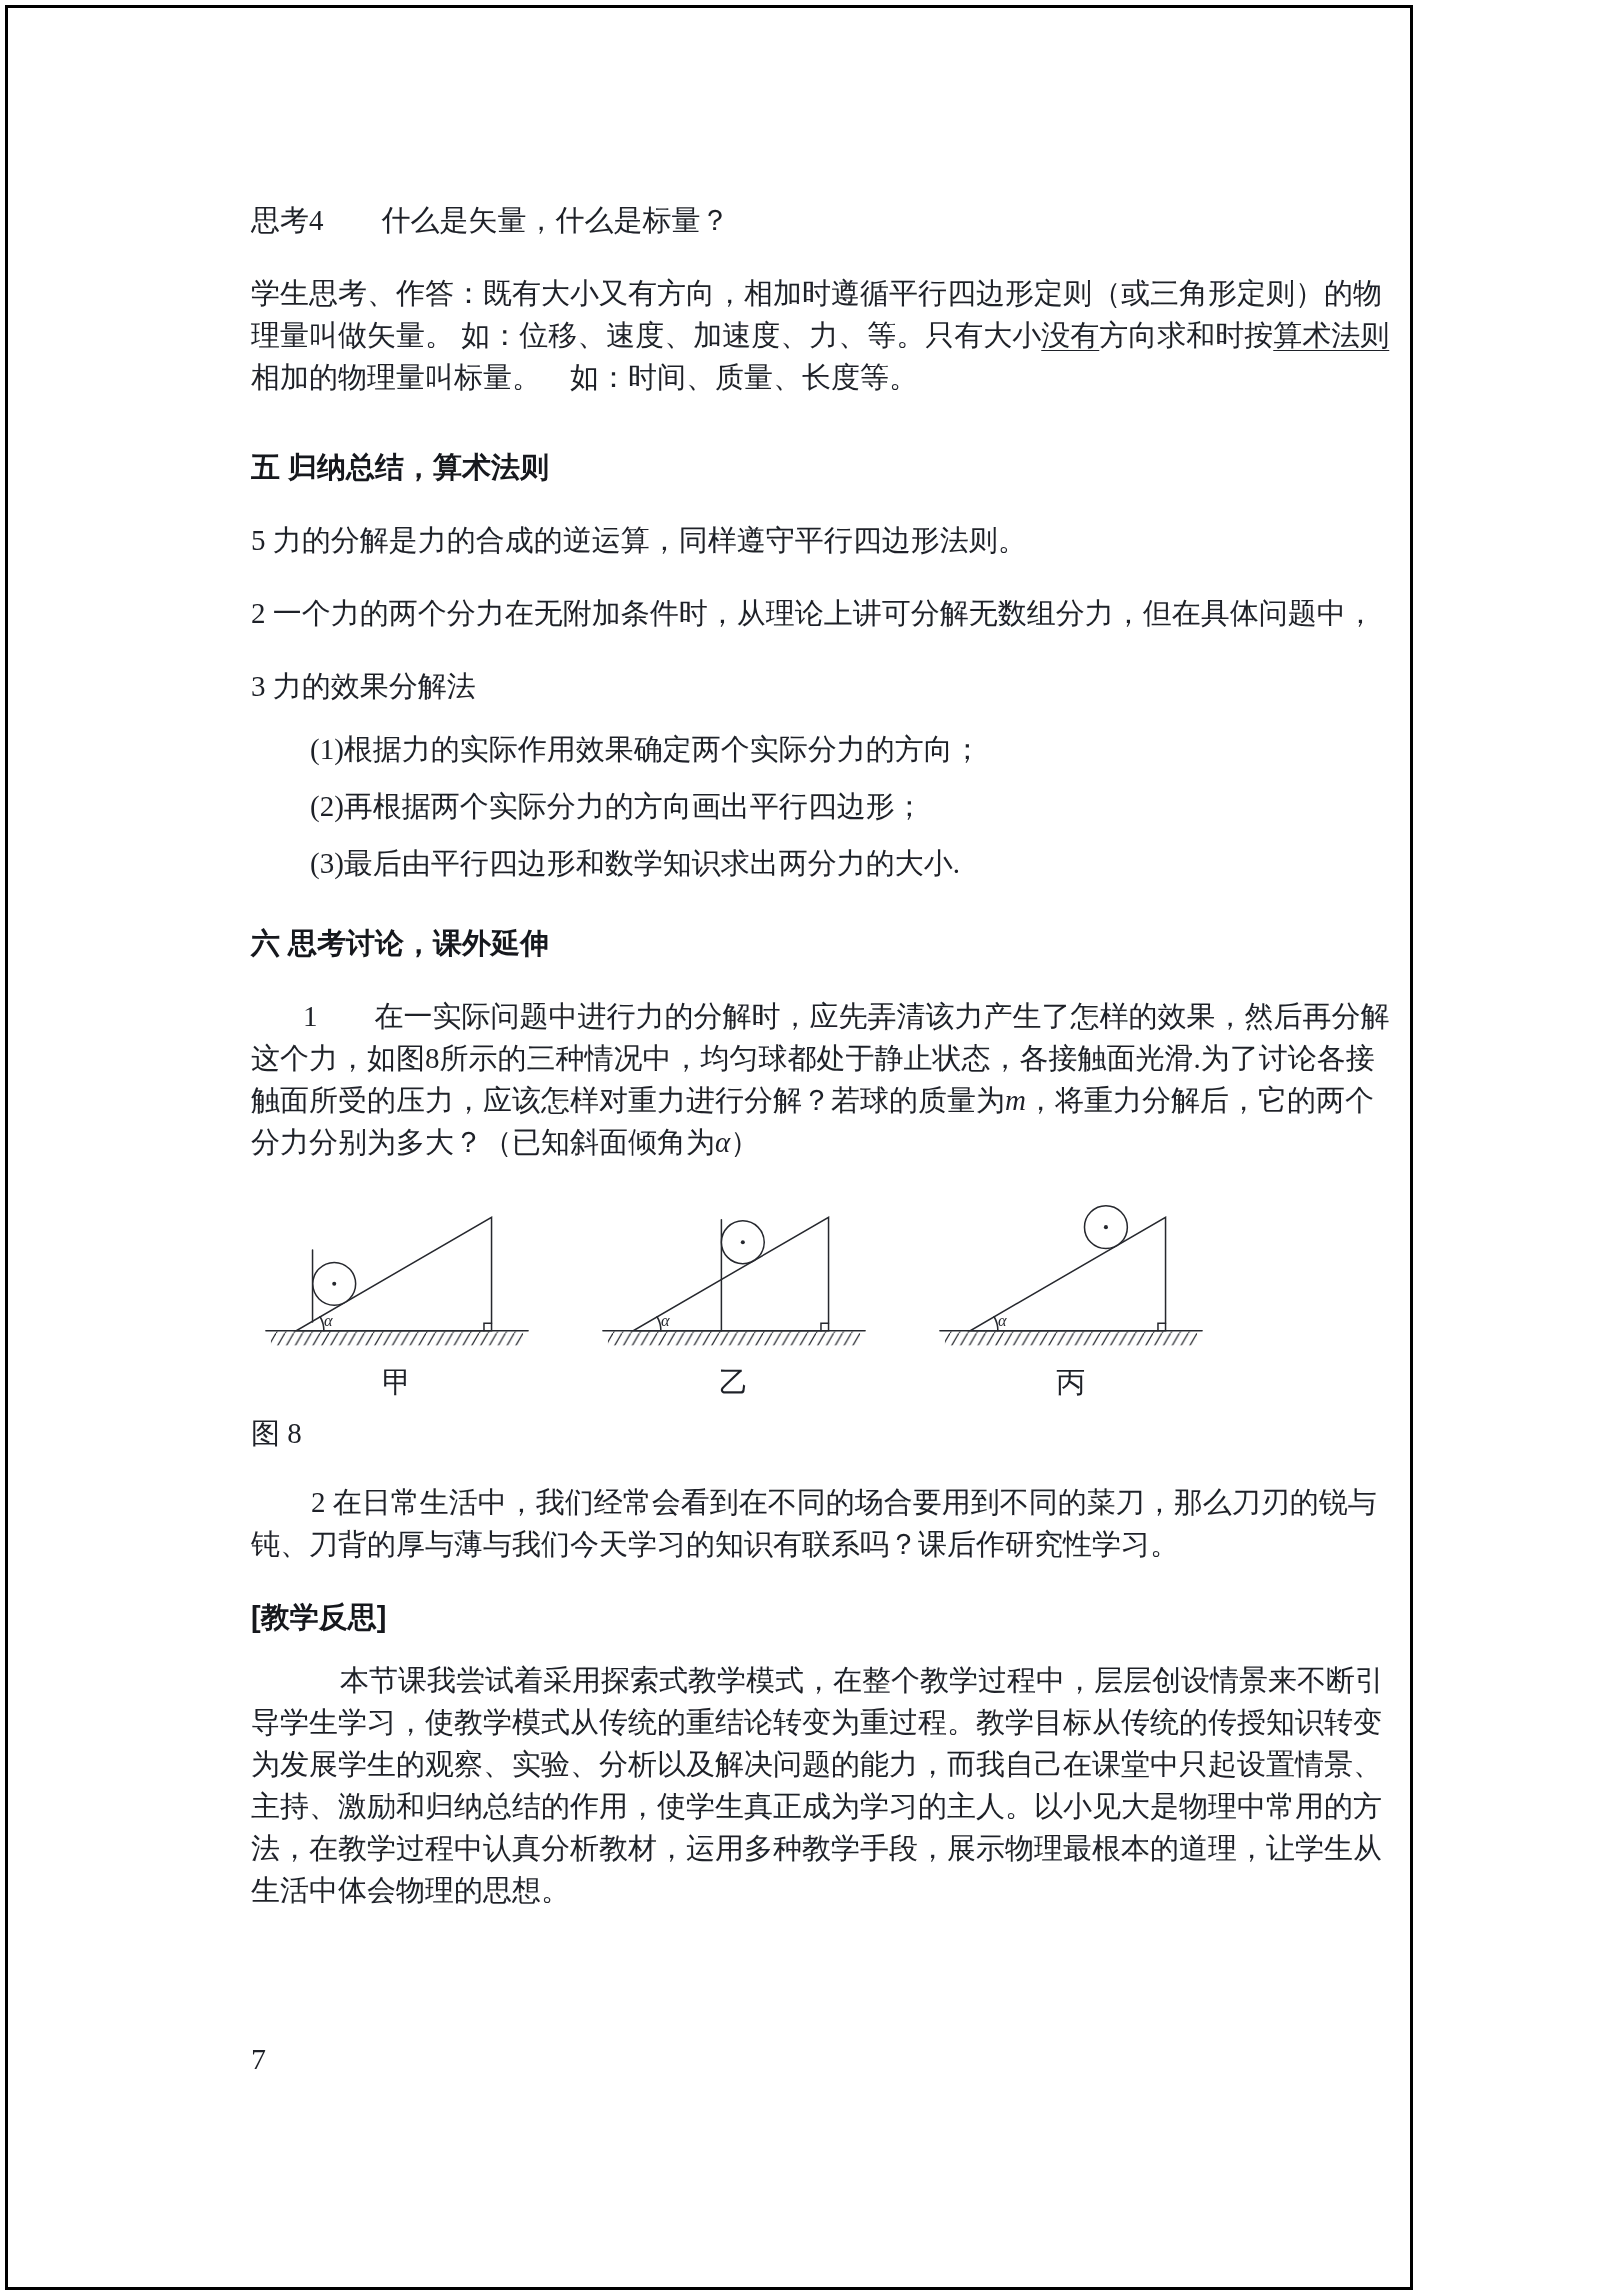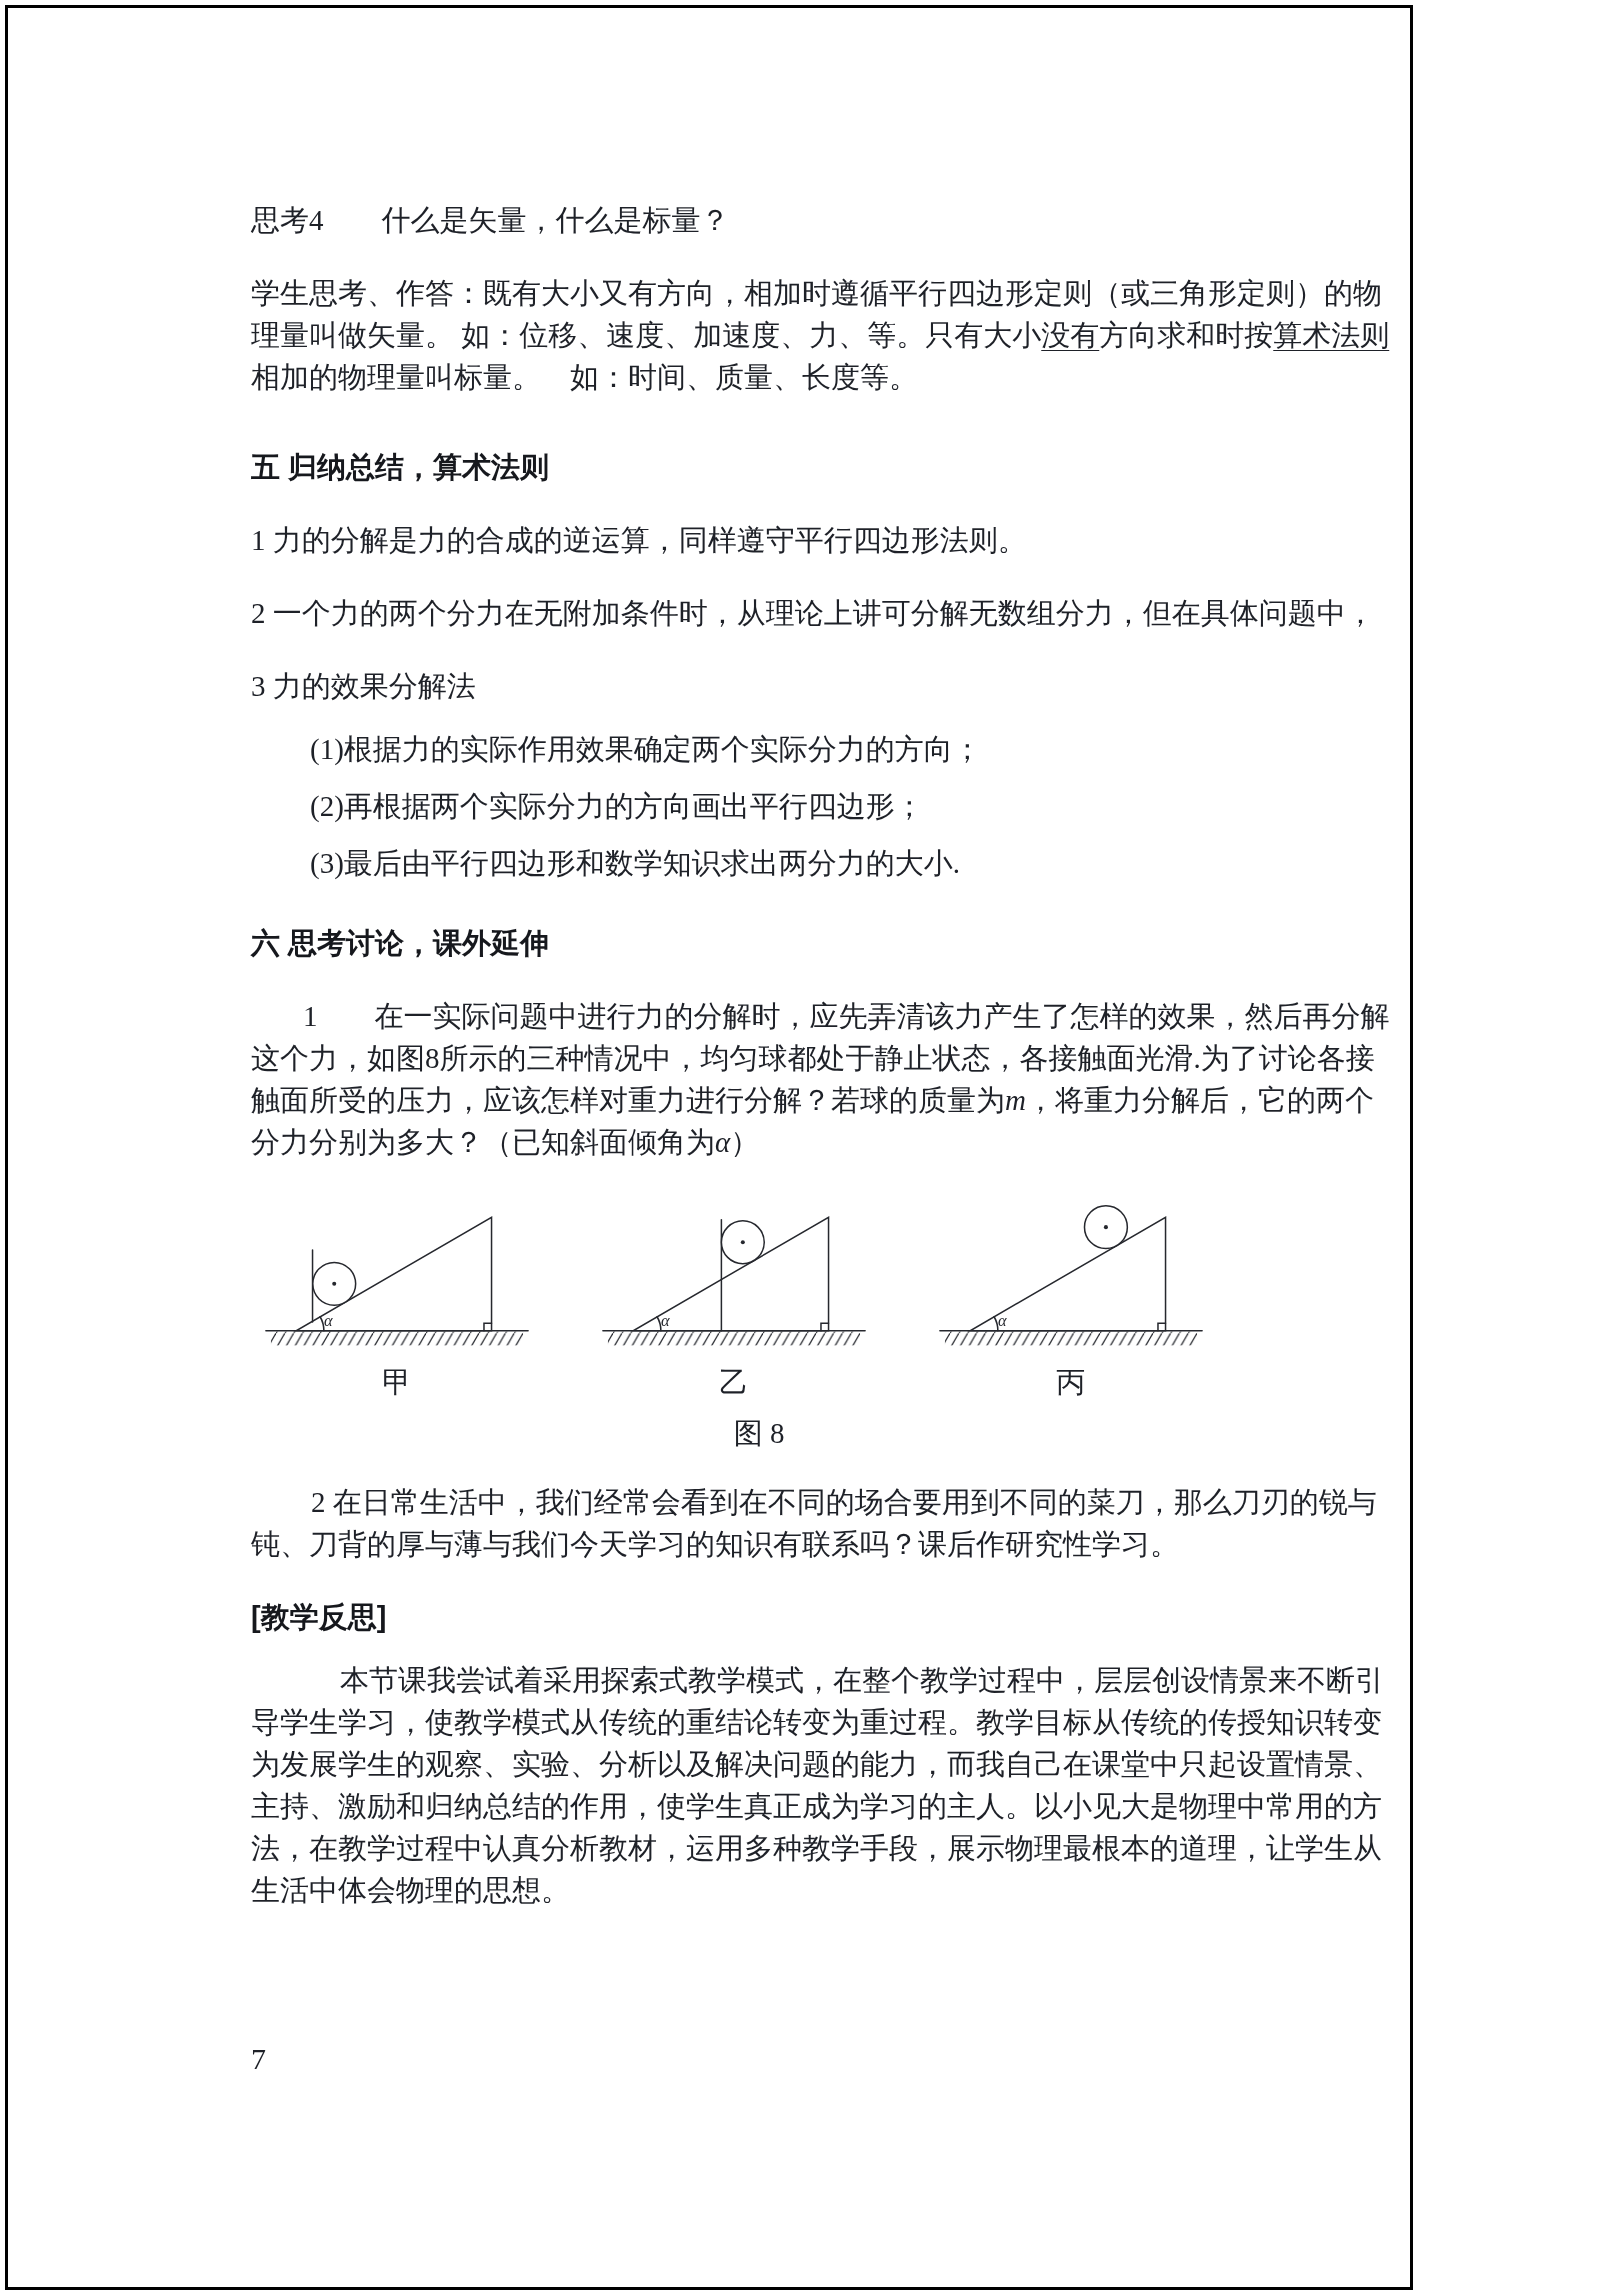--- a/index.html
+++ b/index.html
@@ -40,21 +40,21 @@
   .item3 { margin-bottom: 20.5px; }
   .sub   { margin-left: 59px; margin-bottom: 15px; }
   .h6    { margin-top: 38px; }
   .qnum  { display: inline-block; margin-left: 52px; margin-right: 57px; }
   .var   { font-style: italic; font-family: "Liberation Serif", "DejaVu Serif", serif; }
   .fig-row { display: flex; gap: 59px; margin: 19px 0 0 6.8px; }
   .fig-block { margin: 0; width: 278px; text-align: center; }
   .fig-svg { width: 278px; height: 179px; display: block; }
   .fig-label { font-size: 29px; line-height: 42px; margin-top: 0; }
   .fig-caption {
-    width: 1016px; text-align: center;
+    width: 1016px; text-align: left;
     font-size: 29px; line-height: 42px;
     margin: 9.5px 0 27px 0;
   }
   .q2      { text-indent: 60px; margin-bottom: 31px; }
   .reflect { text-indent: 89px; }
   .rtitle  { margin-bottom: 20.5px; }
   .page-number { position: absolute; left: 251px; top: 2042px; font-size: 30px; }
   .ln   { stroke: #26282e; stroke-width: 1.2; fill: none; stroke-linecap: round; }
   .tri  { stroke: #26282e; stroke-width: 1.2; fill: none; }
   .ball { stroke: #26282e; stroke-width: 1.2; fill: #ffffff; }
@@ -71,21 +71,21 @@
   <div class="frame"></div>
 
   <main class="content">
 
     <p class="para think">思考4　　什么是矢量，什么是标量？</p>
 
     <p class="para answer"><span>学生思考、作答：既有大小又有方向，相加时遵循平行四边形定则（或三角形定则）的物理量叫做矢量。 如：位移、速度、加速度、力、等。只有大小</span><span class="u">没有</span><span>方向求和时按</span><span class="u">算术法则</span><span>相加的物理量叫标量。　如：时间、质量、长度等。</span></p>
 
     <h2 class="heading">五 归纳总结，算术法则</h2>
 
-    <p class="para item">1 力的分解是力的合成的逆运算，同样遵守平行四边形法则。</p>
+    <p class="para item">5 力的分解是力的合成的逆运算，同样遵守平行四边形法则。</p>
 
     <div class="para item">
       <div>2 一个力的两个分力在无附加条件时，从理论上讲可分解无数组分力，但在具体问题中，</div>
     </div>
 
     <p class="para item item3">3 力的效果分解法</p>
 
     <p class="para sub">(1)根据力的实际作用效果确定两个实际分力的方向；</p>
     <p class="para sub">(2)再根据两个实际分力的方向画出平行四边形；</p>
     <p class="para sub">(3)最后由平行四边形和数学知识求出两分力的大小.</p>

